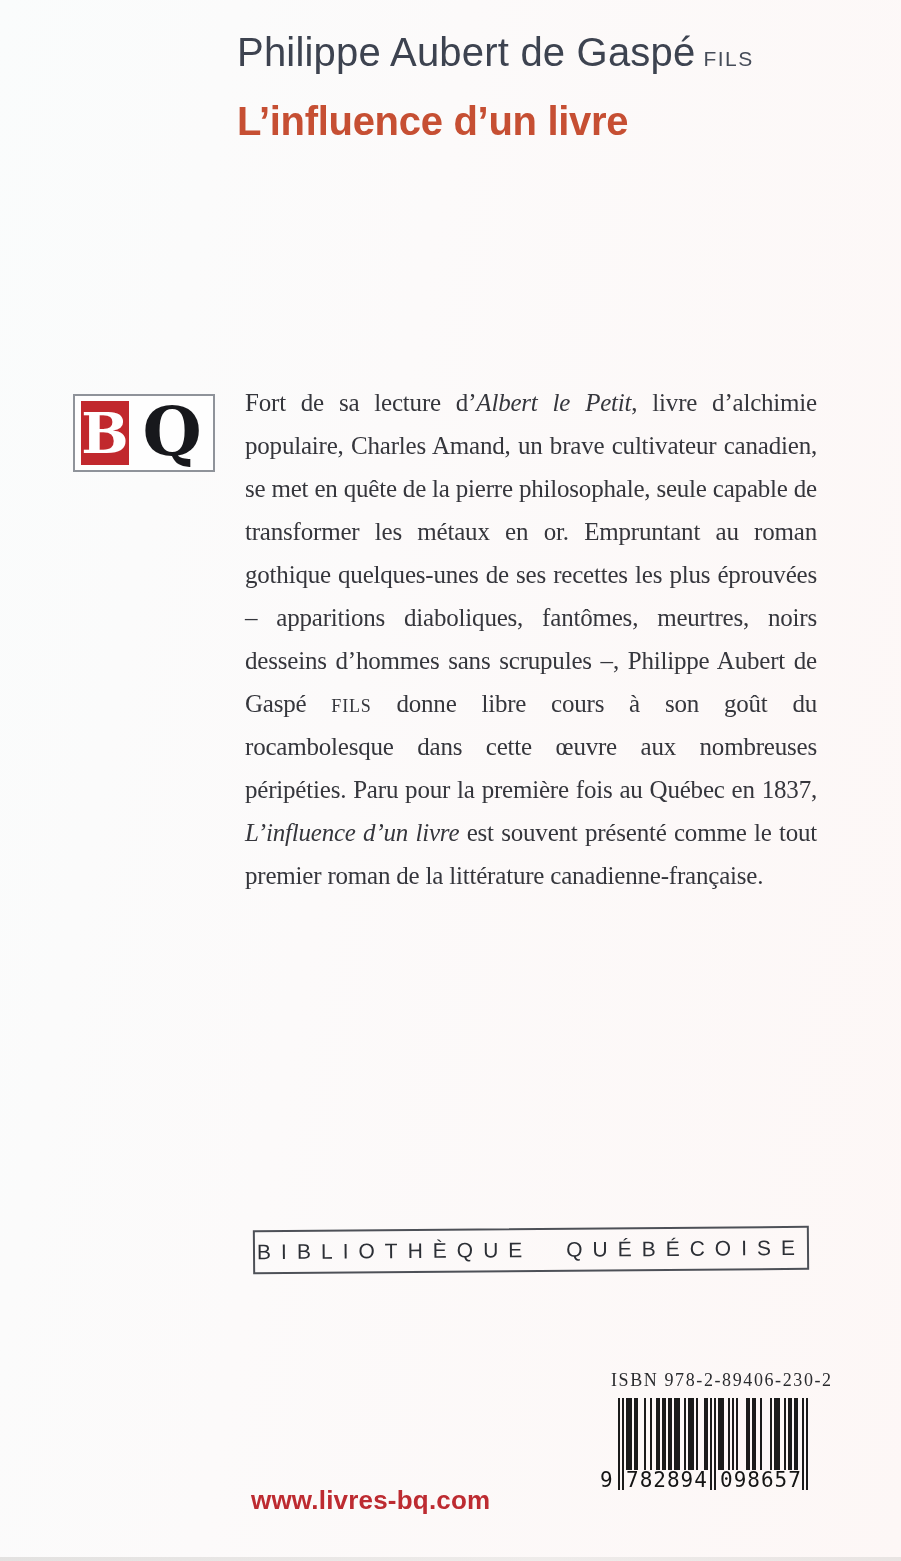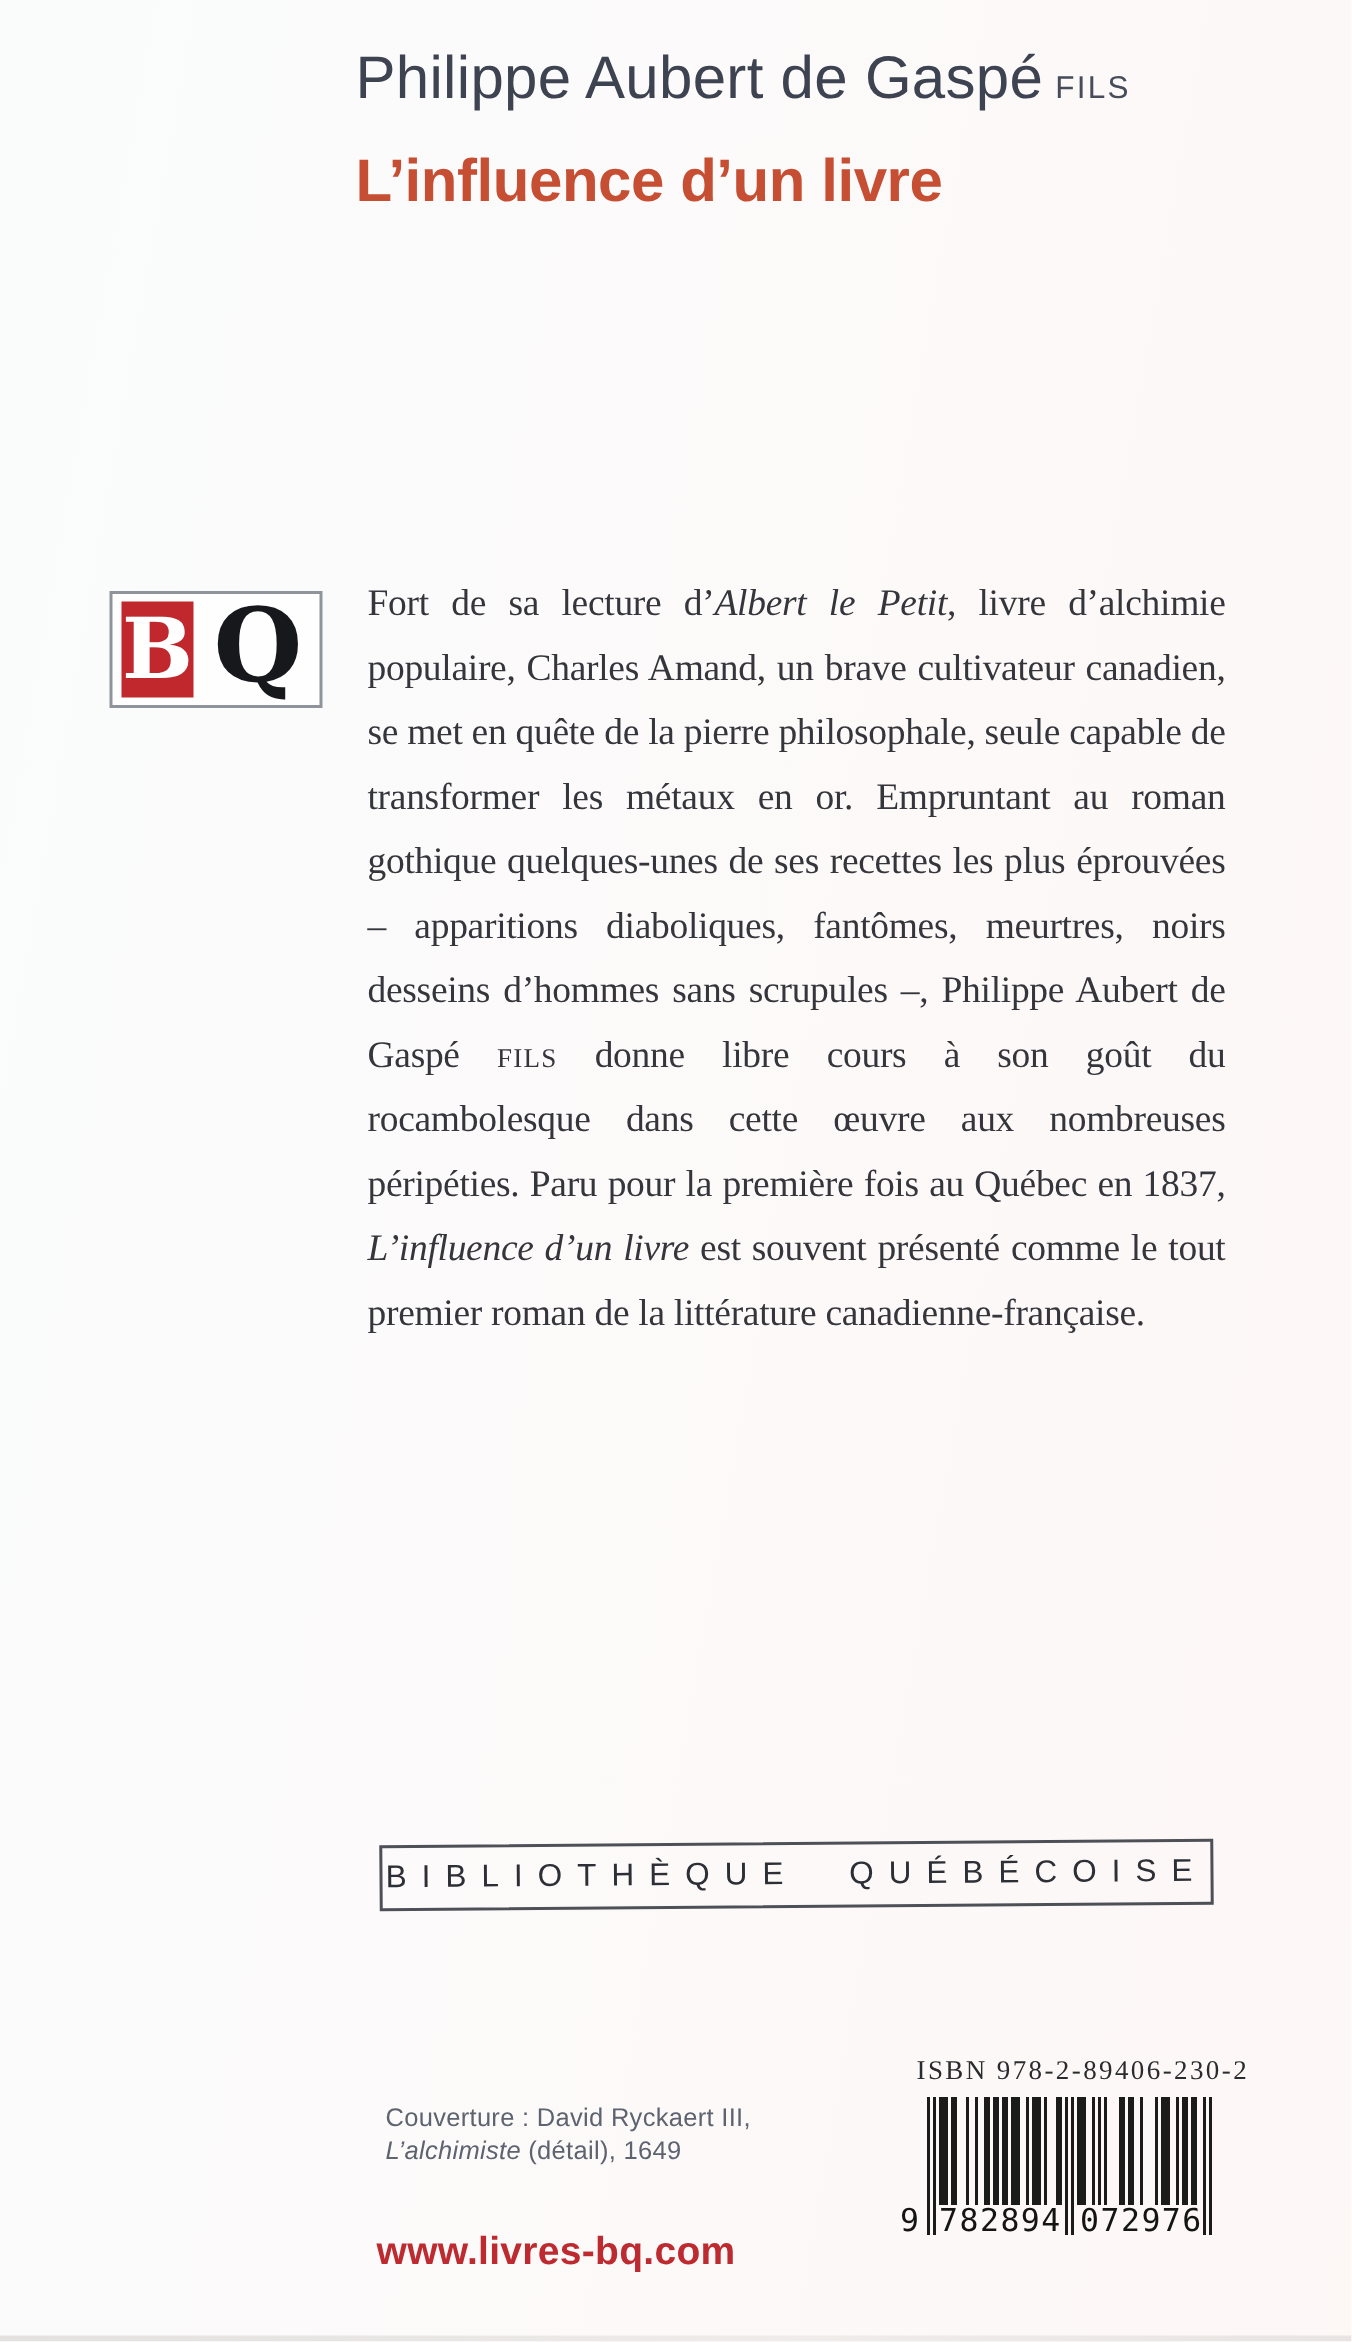--- a/index.html
+++ b/index.html
@@ -166,24 +166,20 @@
         <rect x="166" y="0" width="2" height="72" fill="#1b1b1b"></rect>
         <rect x="170" y="0" width="2" height="72" fill="#1b1b1b"></rect>
         <rect x="172" y="0" width="2" height="72" fill="#1b1b1b"></rect>
         <rect x="176" y="0" width="2" height="72" fill="#1b1b1b"></rect>
         <rect x="178" y="0" width="2" height="72" fill="#1b1b1b"></rect>
         <rect x="184" y="0" width="2" height="92" fill="#1b1b1b"></rect>
         <rect x="188" y="0" width="2" height="92" fill="#1b1b1b"></rect>
       </svg>
     <span class="bc-digit bc-lead">9</span>
     <span class="bc-digit bc-g1">782894</span>
-    <span class="bc-digit bc-g2">072976</span>
+    <span class="bc-digit bc-g2">098657</span>
   </div>
 
-  <div class="credit">
-    <span class="credit-line">Couverture : David Ryckaert III,</span>
-    <span class="credit-line"><i>L’alchimiste</i> <span>(détail), 1649</span></span>
-  </div>
 
   <div class="website">www.livres-bq.com</div>
 
   <div class="scan-edge"></div>
 </div>
 
 </body></html>

